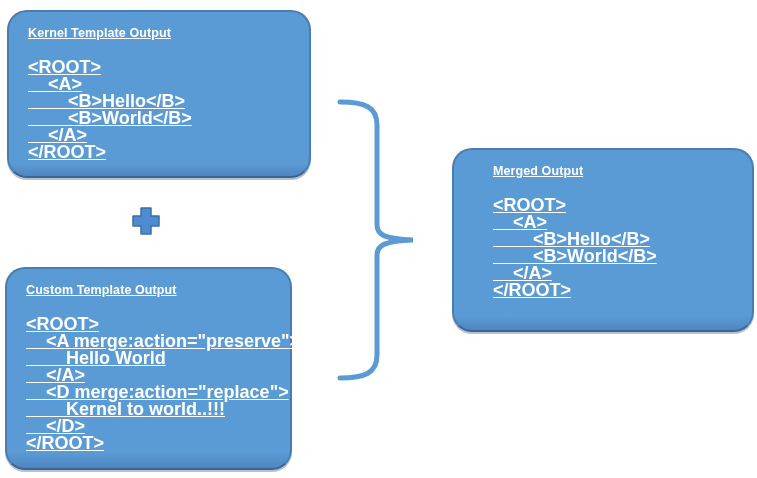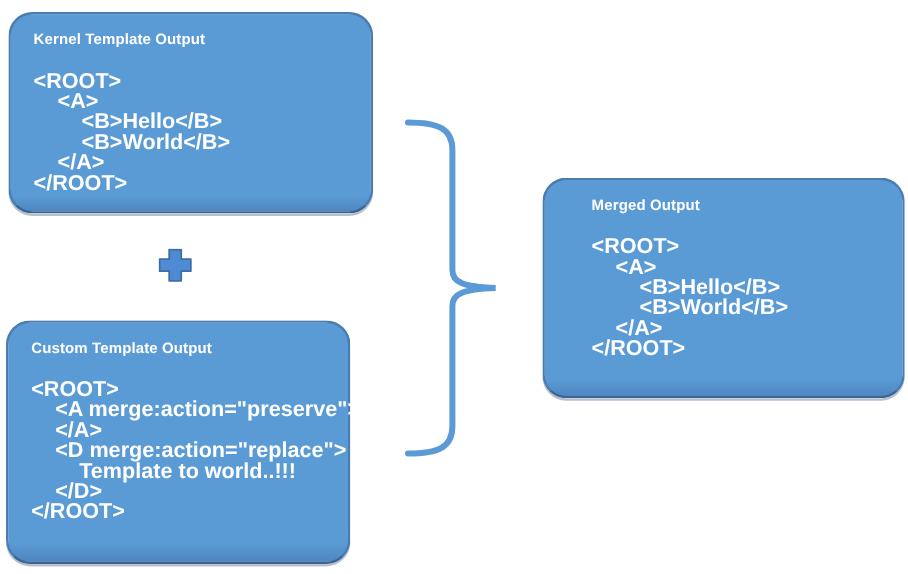--- a/index.html
+++ b/index.html
@@ -18,20 +18,21 @@
   .box {
     position: absolute;
     box-sizing: border-box;
     background: linear-gradient(180deg, var(--box-fill, #5B9BD5) 0%, var(--box-fill, #5B9BD5) 92%, var(--box-fill-bottom, #4E86C0) 100%);
     border: 2px solid var(--box-border, #4A7CB0);
     border-bottom-color: var(--box-border-bottom, #3D6591);
     border-radius: 20px;
     box-shadow: 0 2px 0 rgba(45, 75, 115, 0.35);
     color: var(--text-color, #ffffff);
     padding: 13px 12px 10px 19px;
+    text-decoration: underline;
   }
   .box-kernel { left: 7px;  top: 10px;  width: 304px; height: 168px; }
   .box-custom { left: 5px;  top: 267px; width: 287px; height: 203px; }
   .box-merged { left: 452px; top: 148px; width: 302px; height: 184px; padding-left: 39px; }
 
   .box-title {
     font-size: 12.5px;
     font-weight: bold;
     line-height: 17px;
     letter-spacing: 0.1px;
@@ -92,23 +93,24 @@
 
   <svg class="plus-icon" viewBox="0 0 28 28" aria-hidden="true">
     <path d="M 9 1 L 19 1 L 19 9 L 27 9 L 27 19 L 19 19 L 19 27 L 9 27 L 9 19 L 1 19 L 1 9 L 9 9 Z"></path>
   </svg>
 
   <div class="box box-custom">
     <div class="box-title">Custom Template Output</div>
     <div class="code-block">
       <div class="code-line">&lt;ROOT&gt;</div>
       <div class="code-line">    &lt;A merge:action="preserve"&gt;</div>
+      <div class="code-line">        Hello World</div>
       <div class="code-line">    &lt;/A&gt;</div>
       <div class="code-line">    &lt;D merge:action="replace"&gt;</div>
-      <div class="code-line">        Template to world..!!!</div>
+      <div class="code-line">        Kernel to world..!!!</div>
       <div class="code-line">    &lt;/D&gt;</div>
       <div class="code-line">&lt;/ROOT&gt;</div>
     </div>
   </div>
 
   <svg class="brace-svg" viewBox="0 0 95 292" aria-hidden="true">
     <path d="M 10 7 C 35 7 47 12 47 30 L 47 130 C 47 140 55 144 83 145 C 55 146 47 150 47 160 L 47 260 C 47 278 35 283 10 283"></path>
   </svg>
 
   <div class="box box-merged">

